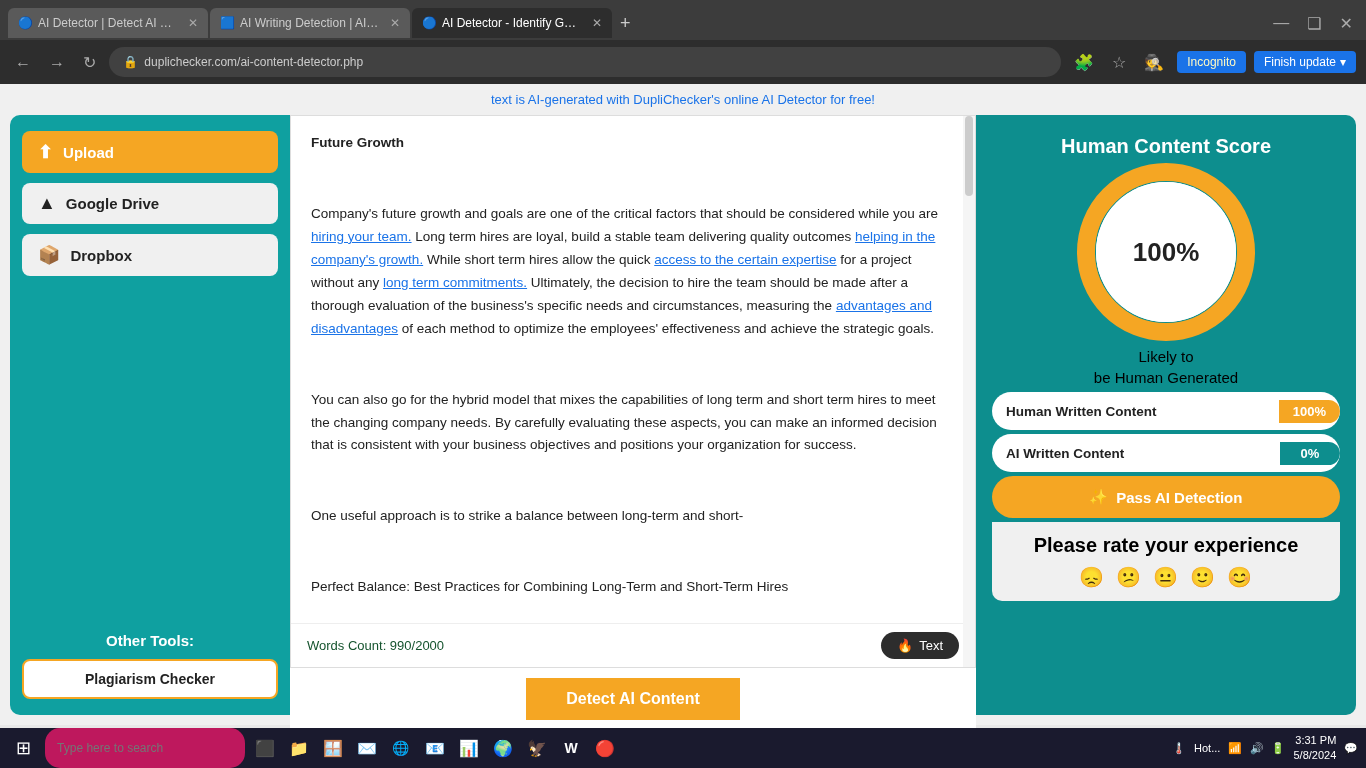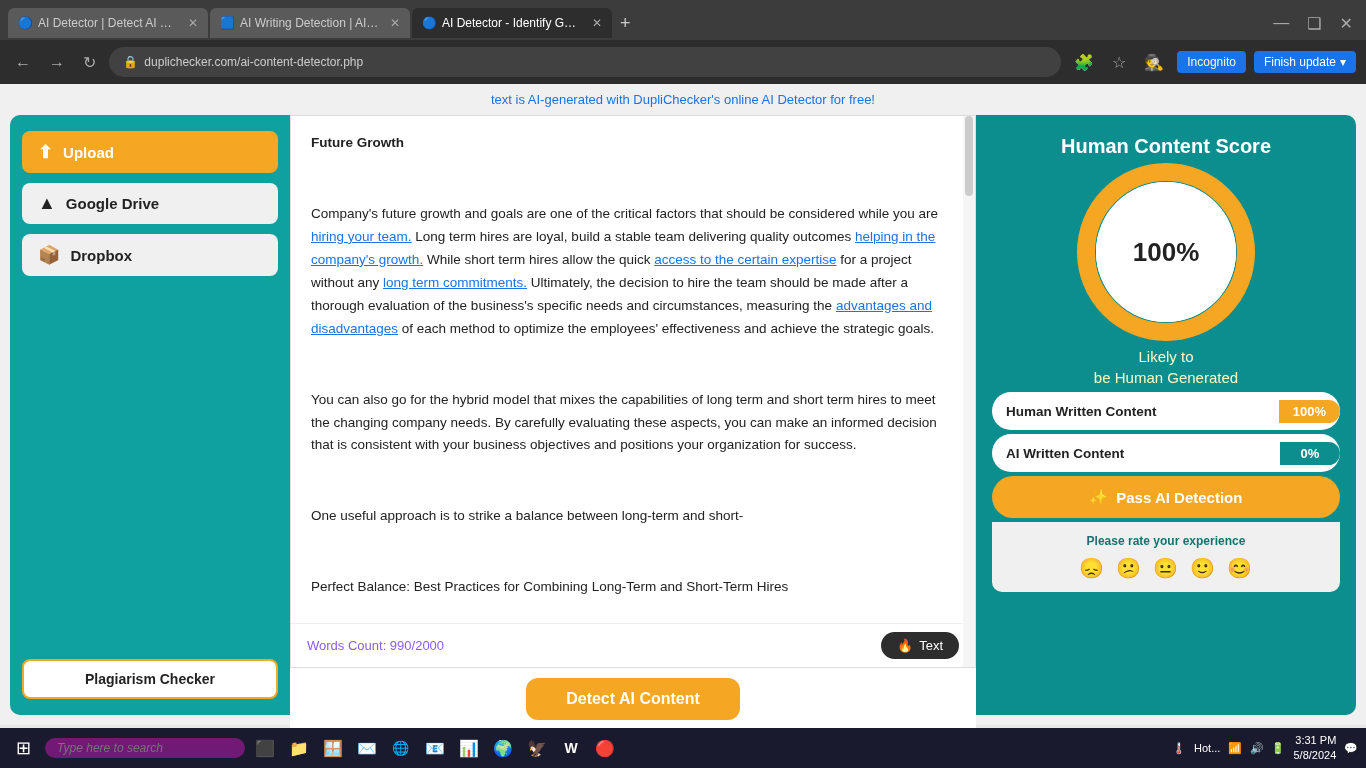--- a/index.html
+++ b/index.html
@@ -226,21 +226,21 @@
       background: #ccc;
       border-radius: 4px;
     }
     .text-footer {
       border-top: 1px solid #eee;
       padding: 8px 16px;
       display: flex;
       align-items: center;
       justify-content: space-between;
     }
-    .word-count { font-size: 13px; color: #8b5cf6; text-align: center; }
+    .word-count { font-size: 13px; color: #14532d; text-align: center; }
     .text-btn {
       background: #2d2d2d;
       color: #fff;
       border: none;
       border-radius: 20px;
       padding: 6px 16px;
       font-size: 13px;
       cursor: pointer;
       display: flex;
       align-items: center;
@@ -248,21 +248,21 @@
     }
     .detect-btn-wrap {
       text-align: center;
       padding: 10px;
       background: #fff;
     }
     .detect-btn {
       background: #f5a623;
       color: #fff;
       border: none;
-      border-radius: 12px;
+      border-radius: 0;
       padding: 12px 40px;
       font-size: 16px;
       font-weight: bold;
       cursor: pointer;
     }
 
     
     .result-panel {
       background: #0d8e8e;
       border-radius: 0 10px 10px 0;
@@ -295,21 +295,21 @@
       display: flex;
       flex-direction: column;
       align-items: center;
       justify-content: center;
       font-size: 26px;
       font-weight: bold;
       color: #222;
     }
 
     .score-subtitle {
-      color: #fef9c3;
+      color: #000000;
       text-align: center;
       font-size: 15px;
       line-height: 1.4;
     }
 
     
     .score-bar-row {
       background: #fff;
       border-radius: 25px;
       display: flex;
@@ -351,23 +351,23 @@
       justify-content: center;
       gap: 8px;
     }
 
     .rate-section {
       background: #f0f0f0;
       border-radius: 0 0 10px 10px;
       padding: 12px 16px;
     }
     .rate-title {
-      font-size: 12px;
-      font-weight: bold;
-      color: #0f766e;
+      font-size: 20px;
+      font-weight: bold;
+      color: #000000;
       text-align: center;
     }
 
     
     .taskbar {
       position: fixed;
       bottom: 0;
       left: 0;
       width: 1366px;
       height: 40px;
@@ -380,29 +380,28 @@
     }
     .start-btn {
       background: none;
       border: none;
       color: #fff;
       font-size: 18px;
       cursor: pointer;
       padding: 2px 8px;
     }
     .search-bar {
-      background: #701a75;
+      background: #be185d;
       border: none;
       border-radius: 15px;
       color: #fff;
       font-size: 12px;
       padding: 4px 12px;
       width: 200px;
-      height: 20px;
-      font-style: italic;
+      height: 40px;
     }
     .taskbar-icon {
       width: 28px;
       height: 28px;
       display: flex;
       align-items: center;
       justify-content: center;
       font-size: 16px;
       cursor: pointer;
       border-radius: 4px;
@@ -491,20 +490,21 @@
         <span class="icon">▲</span>
         <span>Google Drive</span>
       </button>
       <button class="sidebar-btn">
         <span class="icon">📦</span>
         <span>Dropbox</span>
       </button>
 
       <div style="flex:1;"></div>
 
+      <div class="other-tools-label">Other Tools:</div>
       <button class="plagiarism-btn">Plagiarism Checker</button>
     </div>
 
     <div class="text-panel-wrapper">
       <div class="text-panel">
         <div class="text-content">
           <div class="heading">Future Growth</div>
           <p>
             Company's future growth and goals are one of the critical factors that should be considered while you are <span class="highlight">hiring your team.</span> Long term hires are loyal, build a stable team delivering quality outcomes <span class="highlight">helping in the company's growth.</span> While short term hires allow the quick <span class="highlight">access to the certain expertise</span> for a project without any <span class="highlight">long term commitments.</span> Ultimately, the decision to hire the team should be made after a thorough evaluation of the business's specific needs and circumstances, measuring the <span class="highlight">advantages and disadvantages</span> of each method to optimize the employees' effectiveness and achieve the strategic goals.
           </p>

